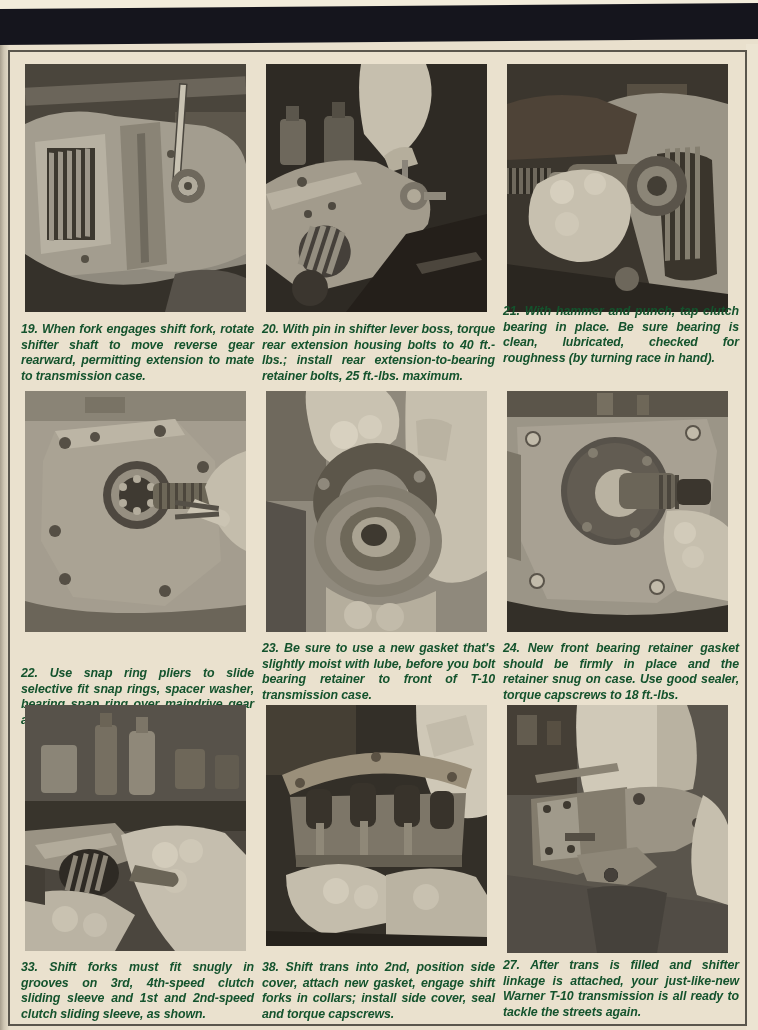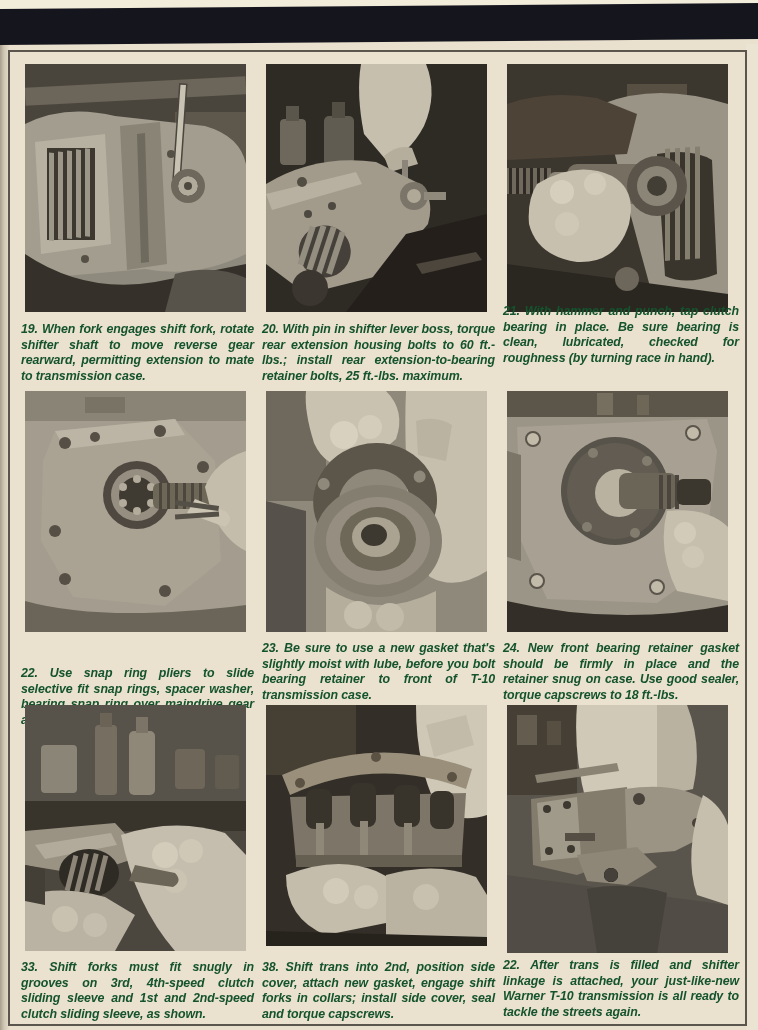--- a/index.html
+++ b/index.html
@@ -103,21 +103,21 @@
           <rect x="46" y="164" width="6" height="46"></rect>
         <rect x="56" y="162" width="6" height="50"></rect>
           <rect x="66" y="164" width="6" height="44"></rect>
       </g>
     </g>
     <circle cx="44" cy="224" r="18" fill="#3b362f"></circle>
     <path d="M140,170 L221,150 L221,248 L80,248 Z" fill="#241f1a"></path>
     <path d="M150,200 L210,188 L216,196 L156,210 Z" fill="#4c463d"></path>
   </svg>
 </div>
-<div class="caption" style="left:262px;top:322px;width:233px;">20. With pin in shifter lever boss, torque rear extension housing bolts to 60 ft.-lbs.; install rear extension-to-bearing retainer bolts, 25 ft.-lbs. maximum.</div>
+<div class="caption" style="left:262px;top:322px;width:233px;">20. With pin in shifter lever boss, torque rear extension housing bolts to 40 ft.-lbs.; install rear extension-to-bearing retainer bolts, 25 ft.-lbs. maximum.</div>
 
 <div class="photo" style="left:507px;top:64px;width:221px;height:248px;">
   <svg viewBox="0 0 221 248">
     <rect width="221" height="248" fill="#3b362e"></rect>
     <rect x="120" y="20" width="60" height="70" fill="#574f42"></rect>
     <path d="M95,40 Q150,18 221,40 L221,248 L150,248 Q120,140 95,40 Z" fill="#9a9486"></path>
     <path d="M150,90 Q185,84 205,96 L210,210 Q180,222 158,212 Z" fill="#3a352c"></path>
     <g fill="#857f70">
       <rect x="158" y="96" width="5" height="112" transform="skewY(-4)"></rect>
       <rect x="168" y="96" width="5" height="112" transform="skewY(-4)"></rect>
@@ -356,13 +356,13 @@
     <circle cx="190" cy="118" r="5" fill="#48423a"></circle>
     <path d="M70,150 L130,142 L150,162 L120,180 L80,176 Z" fill="#8e8778"></path>
     <circle cx="104" cy="170" r="7" fill="#45403 a"></circle>
     <circle cx="104" cy="170" r="7" fill="#45403a"></circle>
     <rect x="58" y="128" width="30" height="8" fill="#544e44"></rect>
     <path d="M196,90 Q214,100 221,120 L221,200 L190,190 Q176,150 196,90 Z" fill="#c6bfae"></path>
     <path d="M0,170 L221,200 L221,248 L0,248 Z" fill="#514c45"></path>
     <path d="M80,184 Q120,176 160,188 L150,248 L90,248 Z" fill="#45413b"></path>
   </svg>
 </div>
-<div class="caption" style="left:503px;top:958px;width:236px;">22. After trans is filled and shifter linkage is attached, your just-like-new Warner T-10 transmission is all ready to tackle the streets again.</div>
+<div class="caption" style="left:503px;top:958px;width:236px;">27. After trans is filled and shifter linkage is attached, your just-like-new Warner T-10 transmission is all ready to tackle the streets again.</div>
 
 </body></html>

